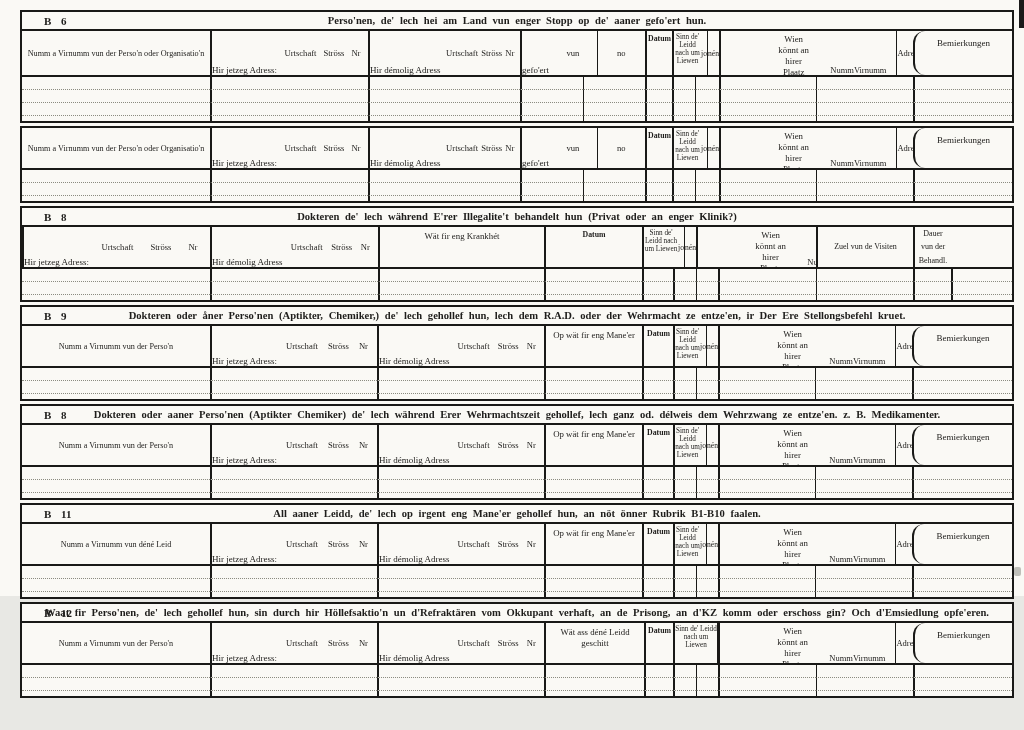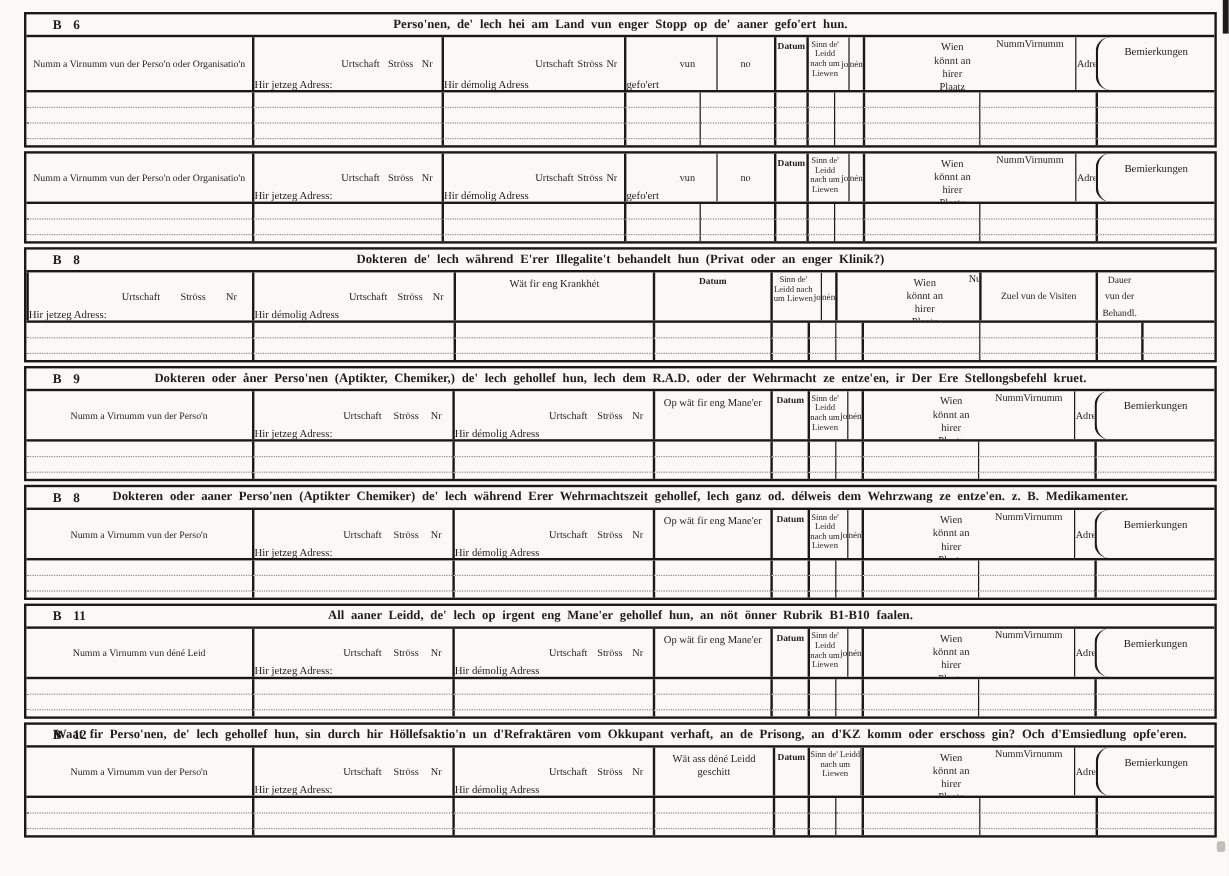--- a/index.html
+++ b/index.html
@@ -1,20 +1,20 @@
 <!DOCTYPE html>
 <html style="--c-ink: #1e1d1b; --c-border: #191917; --c-paper: #faf9f5; --c-dotted: #8b8b80;"><head>
 <meta charset="utf-8">
 <style>
   :root{
     --c-ink:#1e1d1b; --c-border:#191917; --c-paper:#faf9f5; --c-dotted:#8b8b80;
   }
   *{box-sizing:border-box;margin:0;padding:0;}
   body{width:1024px;height:730px;overflow:hidden;background:#e8e8e4;}
-  .page{position:relative;width:1024px;height:730px;background:var(--c-paper);
+  .page{position:relative;width:1024px;height:596px;background:var(--c-paper);
         font-family:"Liberation Serif","DejaVu Serif",serif;color:var(--c-ink);}
   .twrap{position:absolute;left:20px;top:10px;width:994px;}
 
   .sec{border:2px solid var(--c-border);margin-bottom:3px;background:var(--c-paper);}
   .title-row{position:relative;height:19px;border-bottom:2px solid var(--c-border);
              display:flex;align-items:center;justify-content:center;}
   .sec-id{position:absolute;left:22px;top:50%;transform:translateY(-50%);
           font-weight:bold;font-size:11px;word-spacing:7px;}
   .sec-title{font-weight:bold;font-size:10.6px;word-spacing:3px;white-space:nowrap;}
 
@@ -37,21 +37,21 @@
   .gs{flex:1;display:flex;align-items:center;font-size:8.6px;}
   .gs.adr{justify-content:space-around;padding:0 4px;}
   .gs.halves{padding:0;}
   .halves .h{flex:1;text-align:center;height:100%;display:flex;align-items:center;justify-content:center;}
   .dv{border-left:1px solid var(--c-border);}
   .hc.datum{font-size:7.8px;text-align:center;padding-top:3px;font-weight:bold;}
   .gt.s3{font-size:7.2px;line-height:1.12;align-items:flex-start;padding-top:2px;}
   .sinn .gs{font-size:7.6px;}
   .gt.w2{font-size:8.8px;line-height:1.25;align-items:flex-start;padding:3px 14px 0;margin-left:40px;}
   .gs.wsub{font-size:8.5px;}
-  .wsub .wl{flex:1;display:flex;justify-content:space-between;padding:0 10px 0 4px;height:100%;align-items:flex-start;}
+  .wsub .wl{flex:1;display:flex;justify-content:space-between;padding:0 10px 0 4px;height:100%;align-items:flex-end;}
   .wsub .wr{flex:1;text-align:center;height:100%;display:flex;align-items:center;justify-content:center;}
   .hc.bem{font-size:9px;text-align:center;padding-top:7px;border-radius:12px;}
   .hc.c4{font-size:8.8px;text-align:center;padding:4px 4px 0;line-height:1.3;}
   .hc.small2{display:flex;align-items:center;justify-content:center;text-align:center;
              font-size:8px;line-height:1.7;padding:0 2px;}
 
   .rows{}
   .row{display:grid;}
   .row .c{height:13px;border-bottom:1px dotted var(--c-dotted);}
   .row.filler .c{height:5px;border-bottom:none;}

